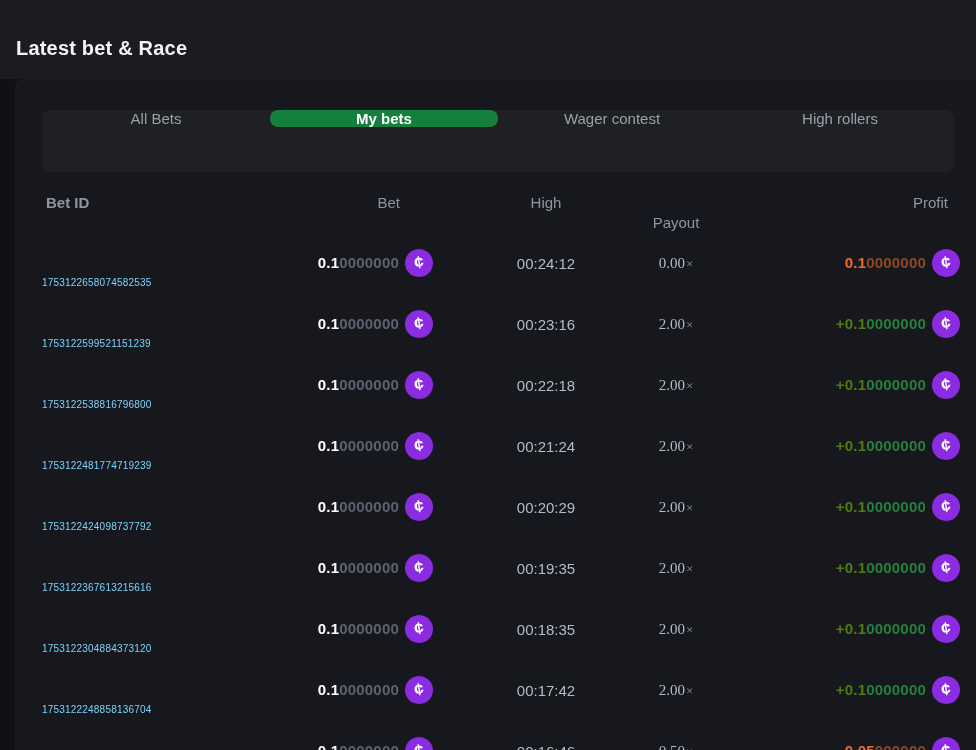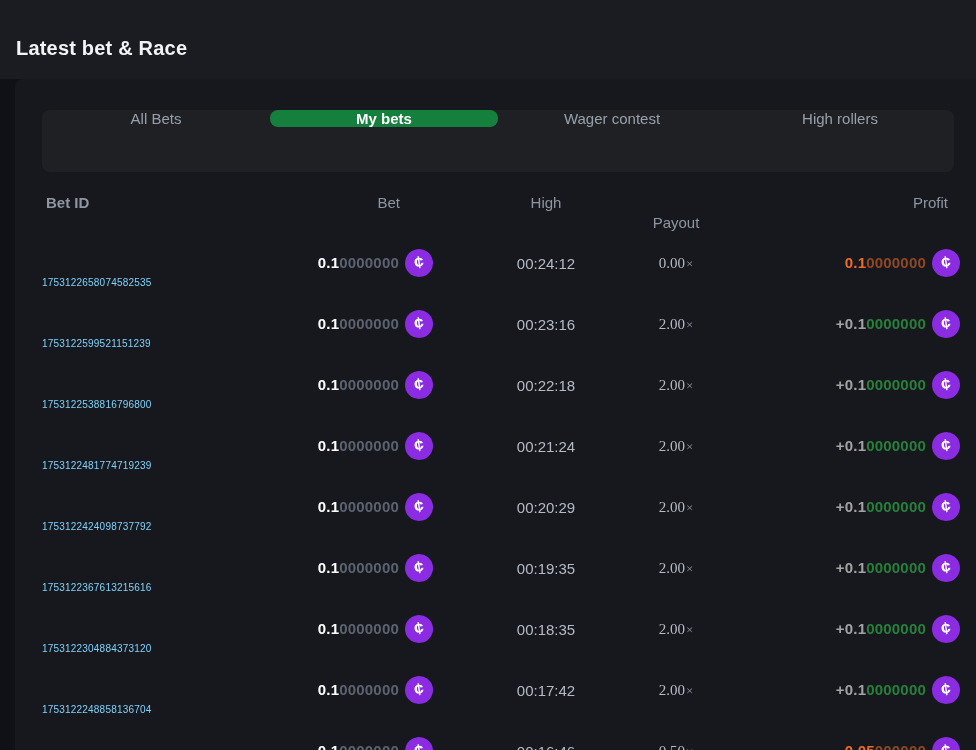--- a/index.html
+++ b/index.html
@@ -69,21 +69,21 @@
   }
   .c-payout .x { font-size: 13px; color: #8D94A0; margin-left: 1px; }
   .c-profit {
     position: absolute; right: 0; top: 50%; transform: translateY(-50%);
     display: flex; align-items: center; gap: 6px;
   }
   .amt { font-size: 15px; font-weight: 700; letter-spacing: .2px; }
   .amt .main  { color: #FFFFFF; }
   .amt .zeros { color: #5C6370; }
   .profit-amt { font-size: 15px; font-weight: 700; letter-spacing: .2px; }
-  .row.win  .profit-amt .main  { color: #a3a3a3; }
+  .row.win  .profit-amt .main  { color: #4d7c0f; }
   .row.win  .profit-amt .zeros { color: #26803B; }
   .row.loss .profit-amt .main  { color: #EE6B24; }
   .row.loss .profit-amt .zeros { color: #8F4823; }
   .coin {
     width: 28px; height: 28px; border-radius: 50%;
     background: #8B2BE2; flex: 0 0 28px;
     display: flex; align-items: center; justify-content: center;
     color: #FFFFFF; font-weight: 700; font-size: 17px;
     transform: rotate(-8deg);
   }

